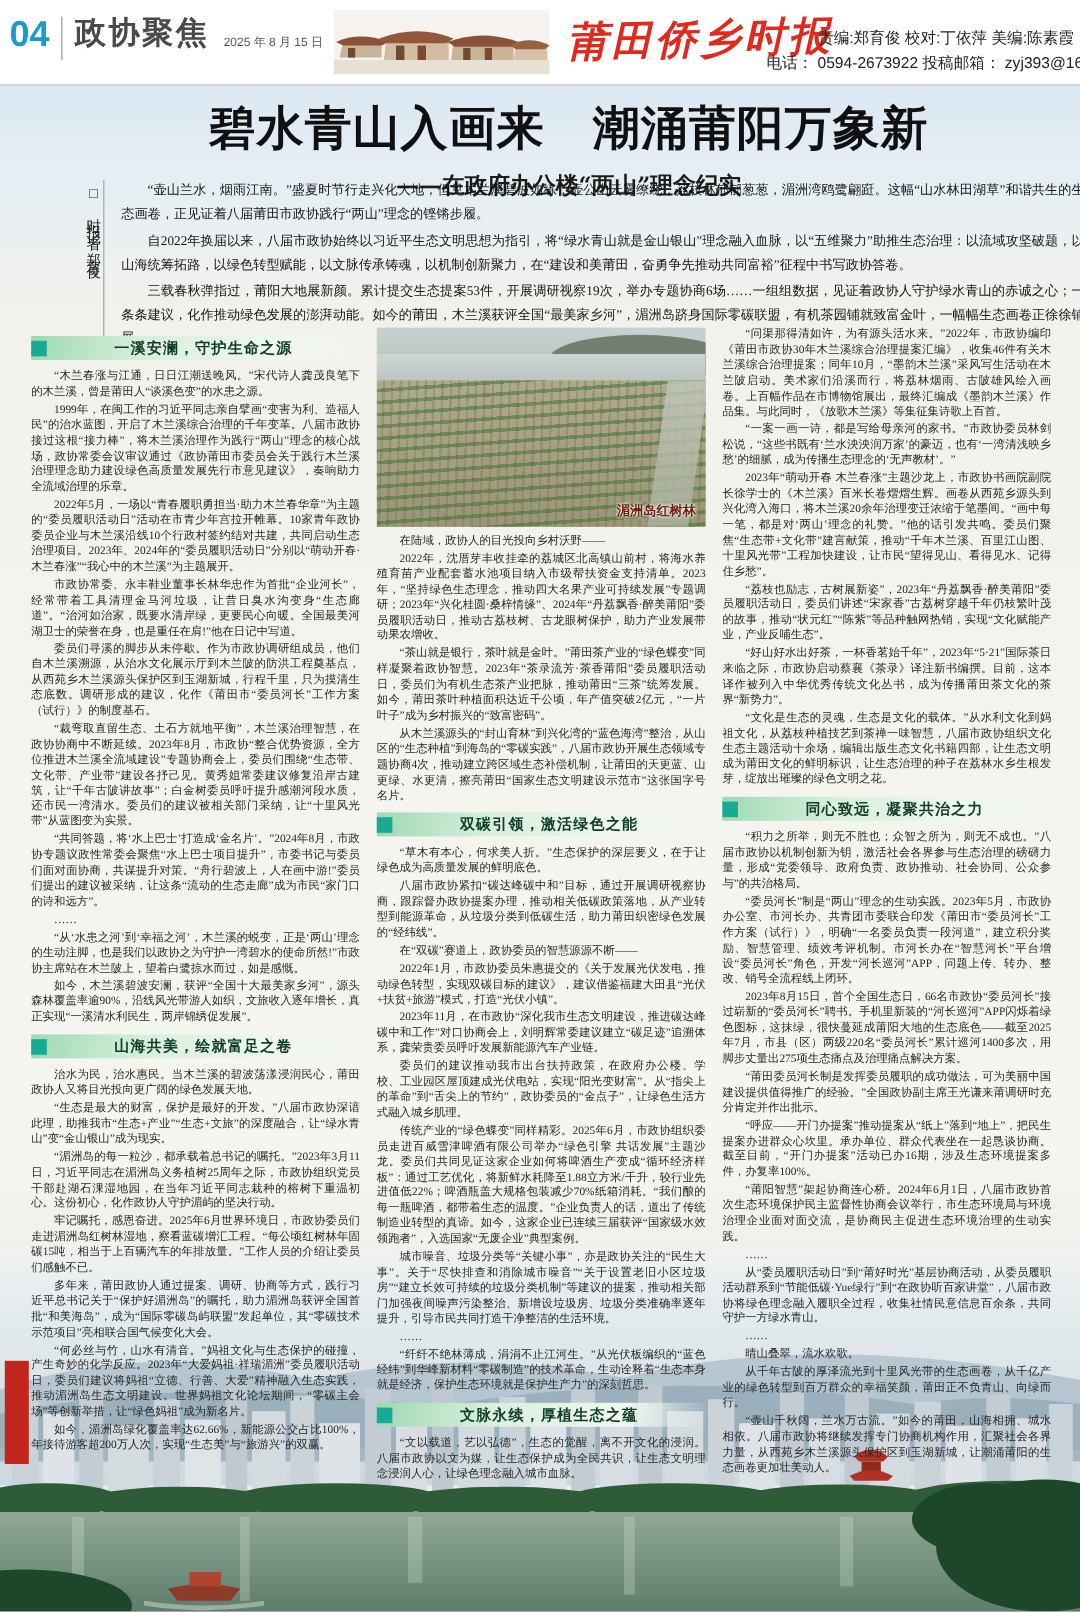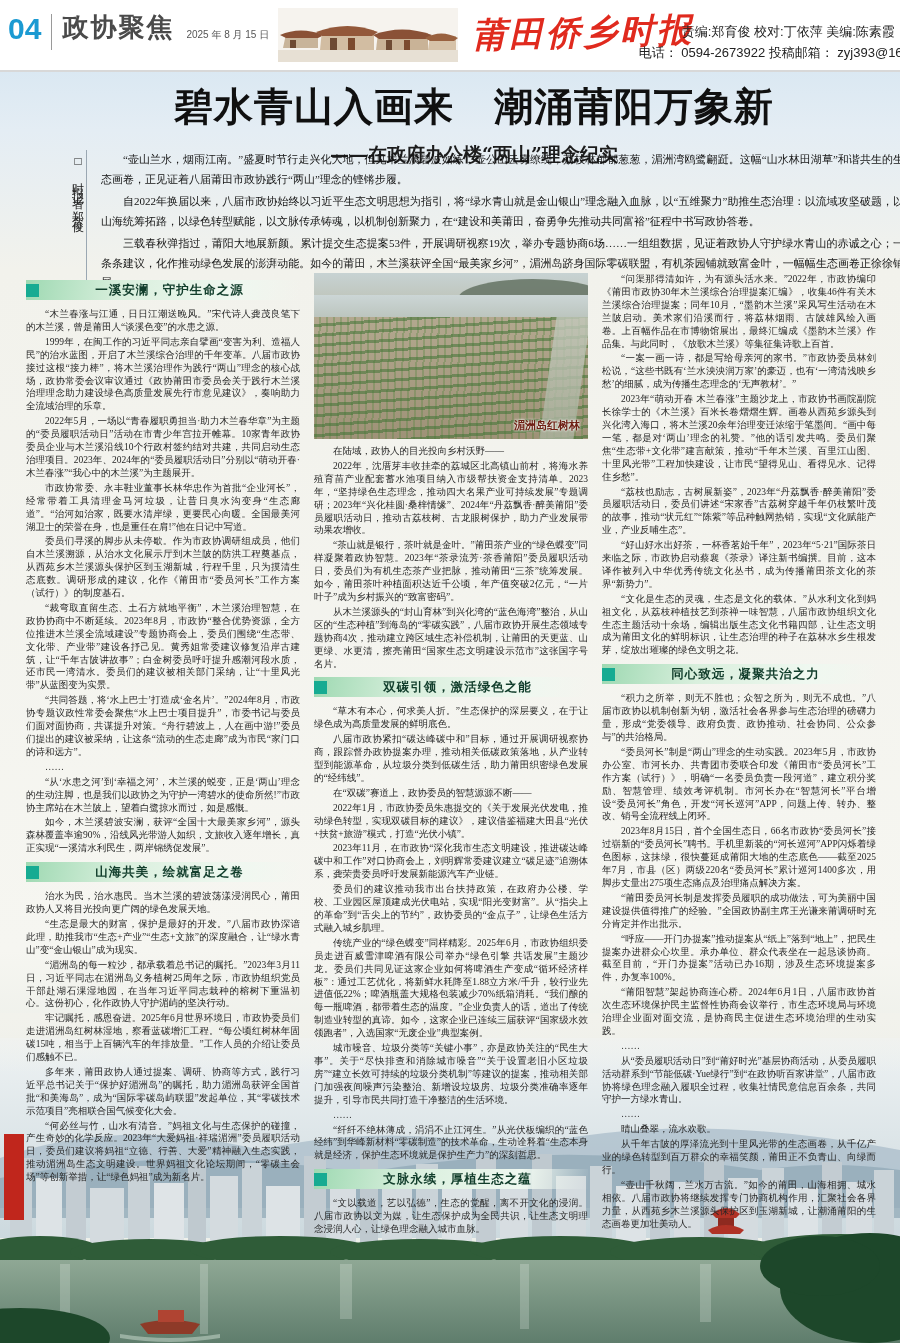--- a/index.html
+++ b/index.html
@@ -124,20 +124,21 @@
         <div class="sec-head">
           <span class="sq"></span>
           <span class="sec-title">山海共美，绘就富足之卷</span>
         </div>
         <p class="para">治水为民，治水惠民。当木兰溪的碧波荡漾浸润民心，莆田政协人又将目光投向更广阔的绿色发展天地。</p>
         <p class="para">“生态是最大的财富，保护是最好的开发。”八届市政协深谙此理，助推我市“生态+产业”“生态+文旅”的深度融合，让“绿水青山”变“金山银山”成为现实。</p>
         <p class="para">“湄洲岛的每一粒沙，都承载着总书记的嘱托。”2023年3月11日，习近平同志在湄洲岛义务植树25周年之际，市政协组织党员干部赴湖石淉湿地园，在当年习近平同志栽种的榕树下重温初心。这份初心，化作政协人守护湄屿的坚决行动。</p>
         <p class="para">牢记嘱托，感恩奋进。2025年6月世界环境日，市政协委员们走进湄洲岛红树林湿地，察看蓝碳增汇工程。“每公顷红树林年固碳15吨，相当于上百辆汽车的年排放量。”工作人员的介绍让委员们感触不已。</p>
         <p class="para">多年来，莆田政协人通过提案、调研、协商等方式，践行习近平总书记关于“保护好湄洲岛”的嘱托，助力湄洲岛获评全国首批“和美海岛”，成为“国际零碳岛屿联盟”发起单位，其“零碳技术示范项目”亮相联合国气候变化大会。</p>
         <p class="para">“何必丝与竹，山水有清音。”妈祖文化与生态保护的碰撞，产生奇妙的化学反应。2023年“大爱妈祖·祥瑞湄洲”委员履职活动日，委员们建议将妈祖“立德、行善、大爱”精神融入生态实践，推动湄洲岛生态文明建设。世界妈祖文化论坛期间，“零碳主会场”等创新举措，让“绿色妈祖”成为新名片。</p>
+        <p class="para">如今，湄洲岛绿化覆盖率达62.66%，新能源公交占比100%，年接待游客超200万人次，实现“生态美”与“旅游兴”的双赢。</p>
       </div>
     <div class="col">
       <div class="photo">
         <div class="hill"></div>
         <div class="water"></div>
         <div class="flat"></div>
         <div class="chan"></div>
         <div class="caption">湄洲岛红树林</div>
       </div>
       <div>

